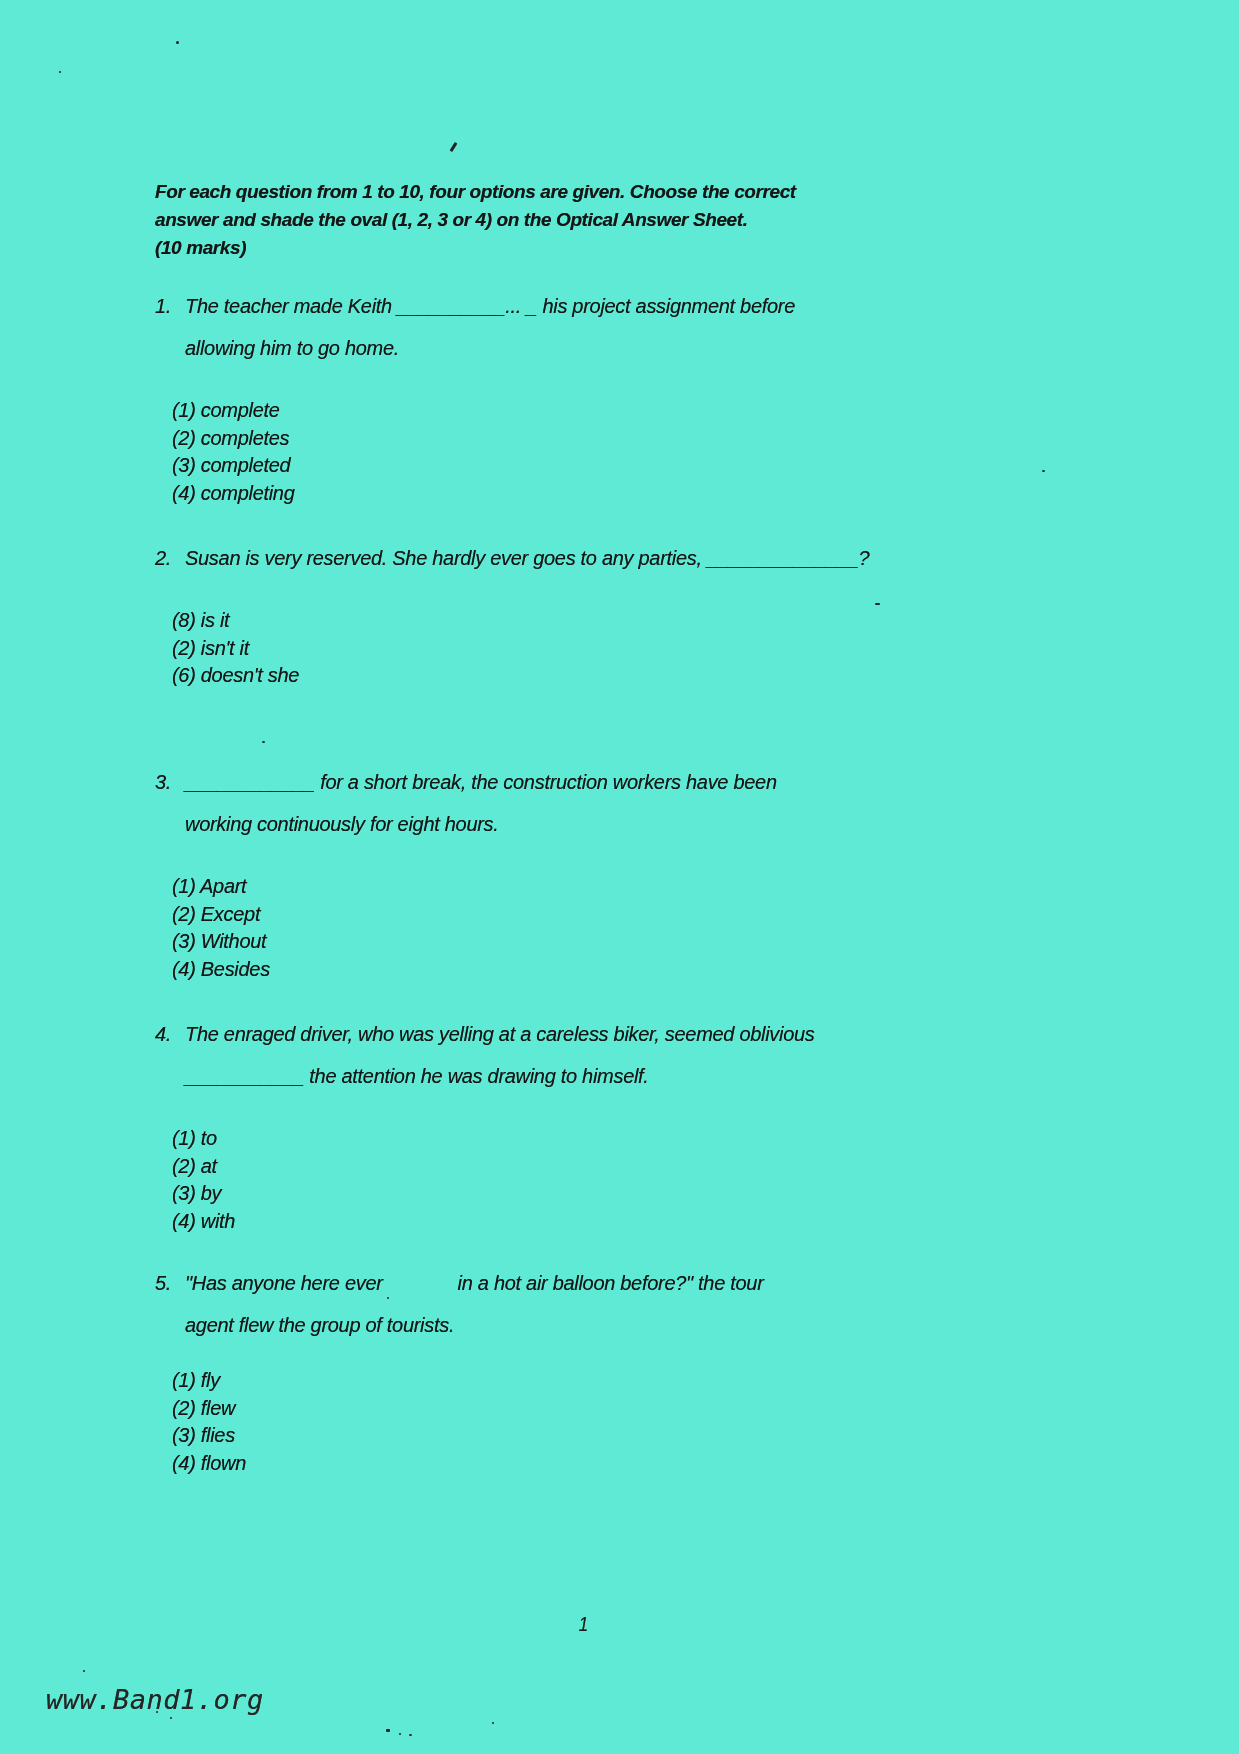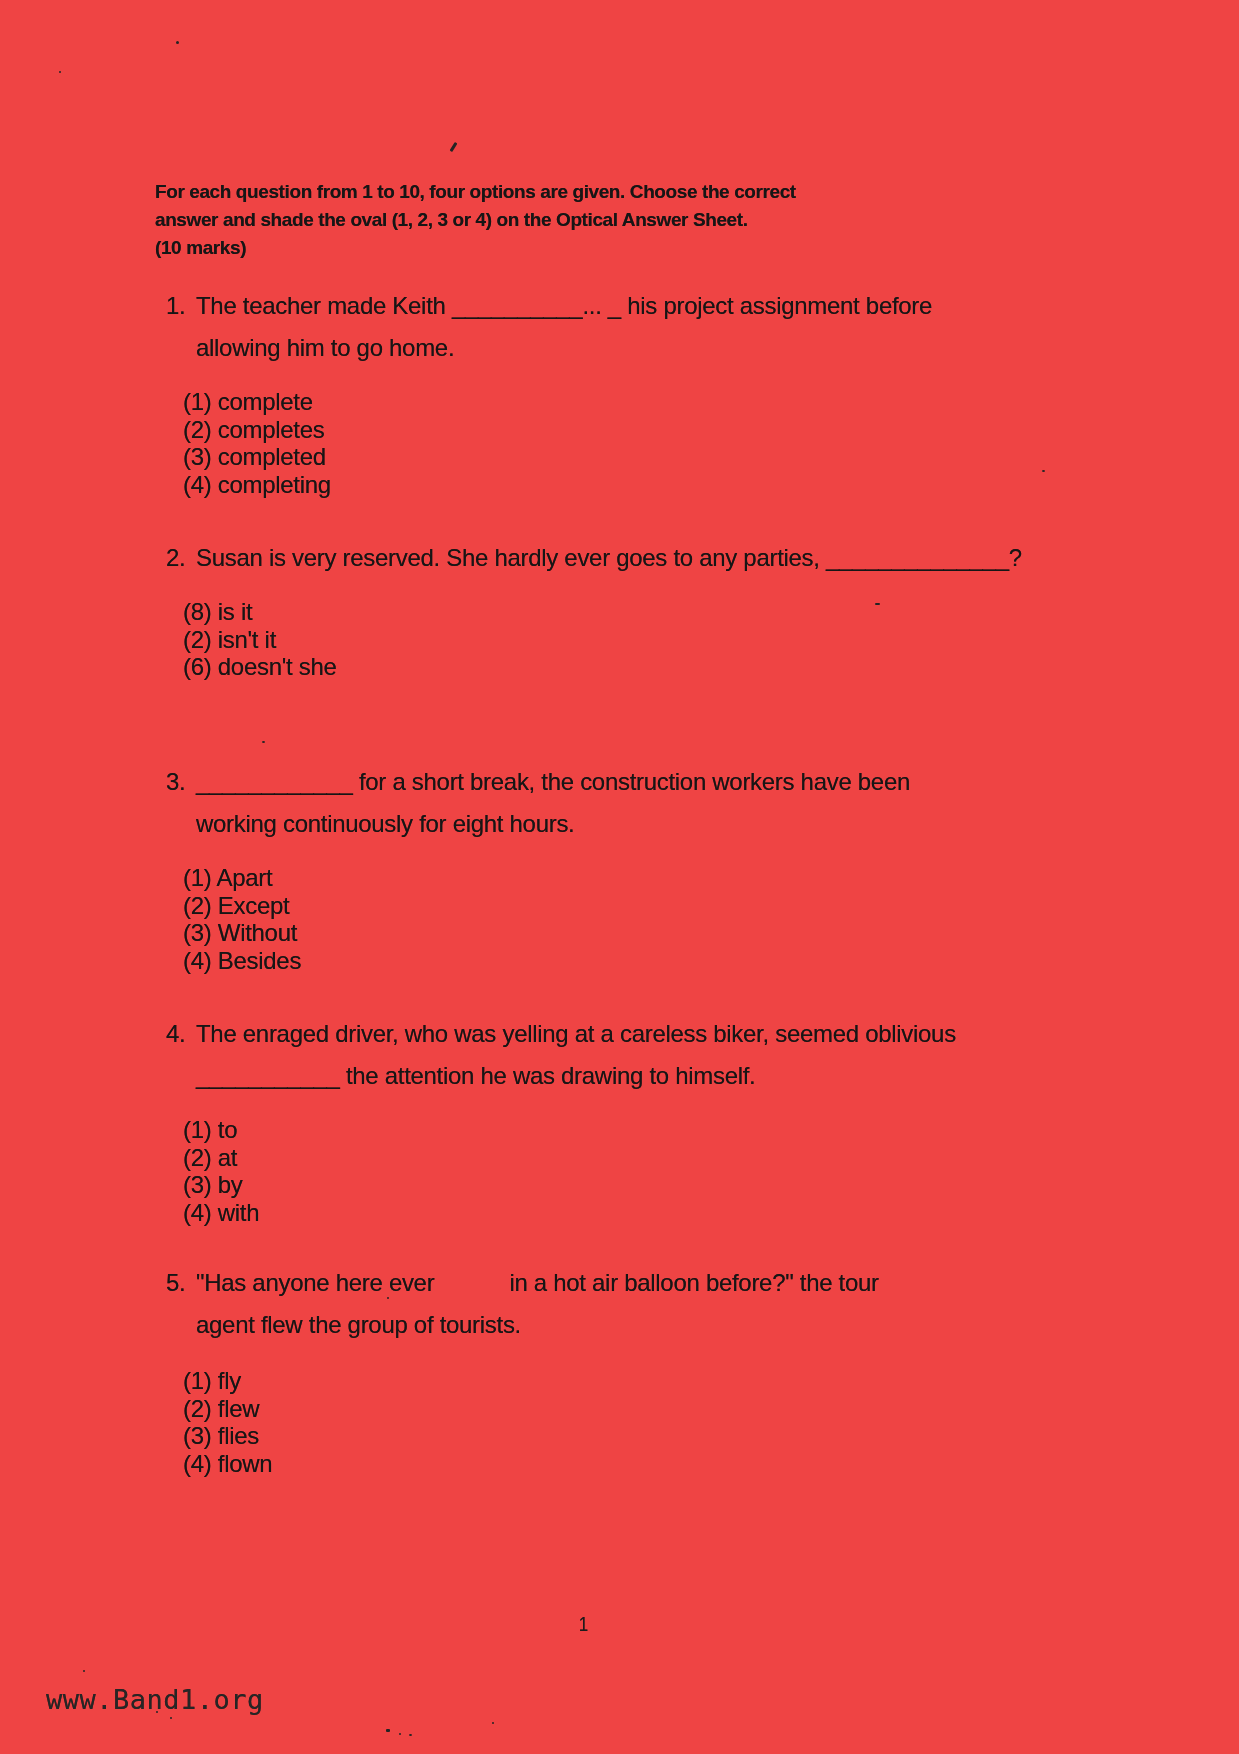--- a/index.html
+++ b/index.html
@@ -1,37 +1,38 @@
 <!DOCTYPE html>
 <html><head>
 <meta charset="utf-8">
 <style>
   html,body{margin:0;padding:0;background:#ffffff;}
   .page{
     position:relative;
     width:1239px;height:1754px;
-    background:#ef4444;
+    background:#5eead4;
     font-family:"Liberation Sans","DejaVu Sans",sans-serif;
     color:#161616;
     overflow:hidden;
+    font-style:italic;
   }
   .page *{text-shadow:0 0 .6px rgba(0,0,0,.55);}
   .instructions{
     position:absolute;left:155px;top:178px;width:820px;
     font-weight:bold;font-size:19px;line-height:28px;letter-spacing:-.4px;
   }
   .question{
-    position:absolute;left:166px;width:830px;
-    font-size:24px;letter-spacing:-.3px;
+    position:absolute;left:155px;width:830px;
+    font-size:20px;letter-spacing:-.3px;
   }
   .stem{line-height:30px;}
   .stem-line{white-space:nowrap;}
   .stem-line.cont{padding-left:30px;margin-top:12px;}
   .qnum{display:inline-block;width:30px;}
-  .options{margin-top:25px;padding-left:17px;line-height:27.5px;}
+  .options{margin-top:34px;padding-left:17px;line-height:27.5px;}
   .gap{display:inline-block;width:75px;}
   .footer-pagenum{
     position:absolute;left:578px;top:1613px;
     font-size:20px;color:#1c1c1c;transform:scaleX(.85);
   }
   .watermark{
     position:absolute;left:46px;top:1684px;
     font-family:"DejaVu Sans Mono","Liberation Mono",monospace;
     font-size:27px;color:#262626;letter-spacing:.5px;
   }

